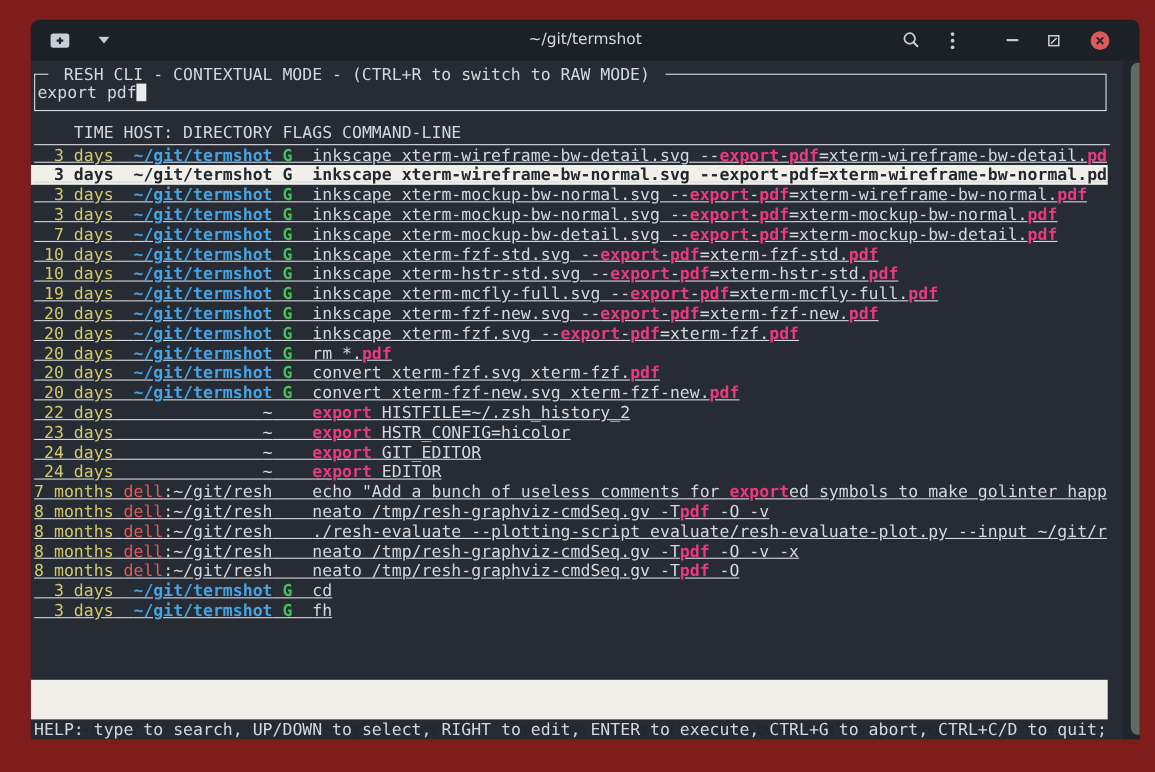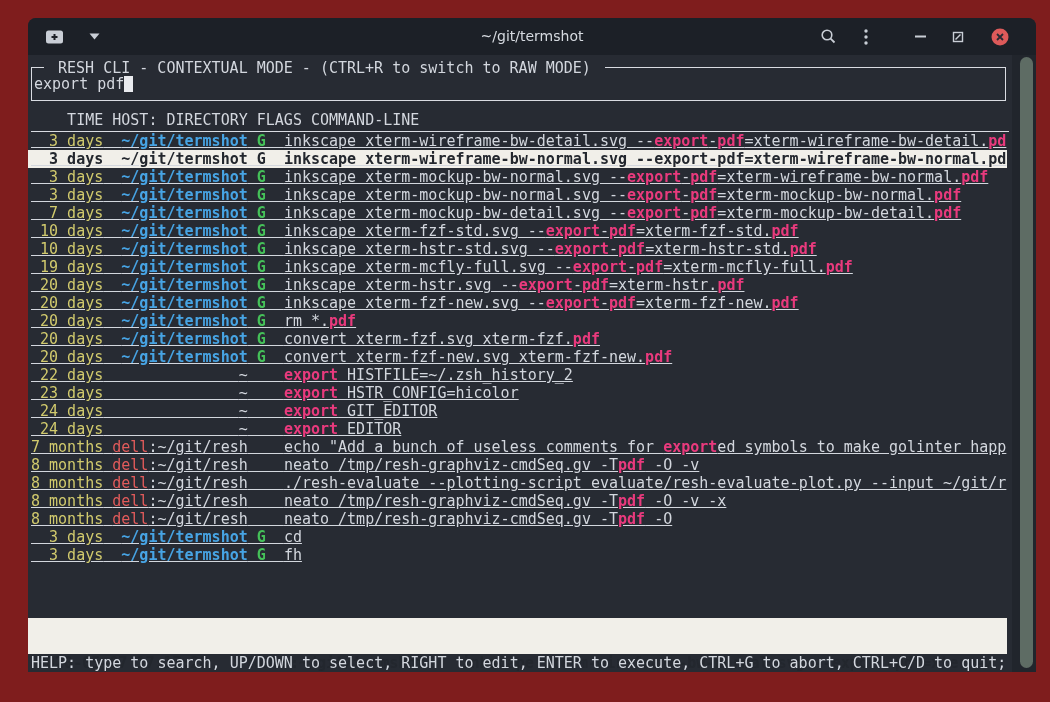--- a/index.html
+++ b/index.html
@@ -13,21 +13,21 @@
   .hb-title{position:absolute;left:0;right:0;top:0;height:37px;line-height:37px;
             text-align:center;color:#d6dae0;font-size:14px;}
   .hb-left{position:absolute;left:14px;top:0;height:37px;display:flex;align-items:center;gap:16px;}
   .hb-right{position:absolute;right:24px;top:0;height:37px;display:flex;align-items:center;}
   .hb-btn{background:transparent;border:none;padding:0;margin:0;width:24px;height:24px;
           display:flex;align-items:center;justify-content:center;cursor:default;}
   .mr14{margin-right:14px}.mr30{margin-right:30px}.mr18{margin-right:18px}
   
   .terminal{position:absolute;left:0;top:37px;width:1008px;height:617px;background:var(--bg);
             font-family:"DejaVu Sans Mono",monospace;font-size:15px;line-height:18px;
-            color:var(--fg);}
+            color:var(--fg);padding-left:8px;}
   .searchbox{position:absolute;left:3px;top:12px;width:973px;height:32px;
              border:1px solid var(--line);}
   .box-title{position:absolute;left:12px;top:-9px;height:18px;background:var(--bg);
              padding:0 5px;white-space:pre;color:var(--fg);}
   .query-line{position:absolute;left:2px;top:7px;white-space:pre;}
   .cursor{display:inline-block;width:9px;height:16px;background:#e9ebef;vertical-align:middle;margin-top:-2px;}
   .table-header{position:absolute;left:3px;top:56px;width:978px;height:20px;
                 border-bottom:1px solid var(--line);white-space:pre;color:var(--fg);}
   .rows{position:absolute;left:0;top:77px;width:979px;text-decoration:underline;}
   .row{height:18px;white-space:pre;overflow:hidden;padding-left:3px;}
@@ -115,22 +115,22 @@
 
       <div class="rows">
           <div class="row"><span class="time">  3 days</span><span class="fg">  </span><span class="dirc">~/git/termshot</span><span class="flag"> G  </span><span class="fg">inkscape xterm-wireframe-bw-detail.svg --</span><span class="match">export</span><span class="fg">-</span><span class="match">pdf</span><span class="fg">=xterm-wireframe-bw-detail.</span><span class="match">pd</span></div>
           <div class="row selected"><span class="time">  3 days</span><span class="fg">  </span><span class="dirc">~/git/termshot</span><span class="flag"> G  </span><span class="fg">inkscape xterm-wireframe-bw-normal.svg --</span><span class="match">export</span><span class="fg">-</span><span class="match">pdf</span><span class="fg">=xterm-wireframe-bw-normal.</span><span class="match">pd</span></div>
           <div class="row"><span class="time">  3 days</span><span class="fg">  </span><span class="dirc">~/git/termshot</span><span class="flag"> G  </span><span class="fg">inkscape xterm-mockup-bw-normal.svg --</span><span class="match">export</span><span class="fg">-</span><span class="match">pdf</span><span class="fg">=xterm-wireframe-bw-normal.</span><span class="match">pdf</span></div>
           <div class="row"><span class="time">  3 days</span><span class="fg">  </span><span class="dirc">~/git/termshot</span><span class="flag"> G  </span><span class="fg">inkscape xterm-mockup-bw-normal.svg --</span><span class="match">export</span><span class="fg">-</span><span class="match">pdf</span><span class="fg">=xterm-mockup-bw-normal.</span><span class="match">pdf</span></div>
           <div class="row"><span class="time">  7 days</span><span class="fg">  </span><span class="dirc">~/git/termshot</span><span class="flag"> G  </span><span class="fg">inkscape xterm-mockup-bw-detail.svg --</span><span class="match">export</span><span class="fg">-</span><span class="match">pdf</span><span class="fg">=xterm-mockup-bw-detail.</span><span class="match">pdf</span></div>
           <div class="row"><span class="time"> 10 days</span><span class="fg">  </span><span class="dirc">~/git/termshot</span><span class="flag"> G  </span><span class="fg">inkscape xterm-fzf-std.svg --</span><span class="match">export</span><span class="fg">-</span><span class="match">pdf</span><span class="fg">=xterm-fzf-std.</span><span class="match">pdf</span></div>
           <div class="row"><span class="time"> 10 days</span><span class="fg">  </span><span class="dirc">~/git/termshot</span><span class="flag"> G  </span><span class="fg">inkscape xterm-hstr-std.svg --</span><span class="match">export</span><span class="fg">-</span><span class="match">pdf</span><span class="fg">=xterm-hstr-std.</span><span class="match">pdf</span></div>
           <div class="row"><span class="time"> 19 days</span><span class="fg">  </span><span class="dirc">~/git/termshot</span><span class="flag"> G  </span><span class="fg">inkscape xterm-mcfly-full.svg --</span><span class="match">export</span><span class="fg">-</span><span class="match">pdf</span><span class="fg">=xterm-mcfly-full.</span><span class="match">pdf</span></div>
-          <div class="row"><span class="time"> 20 days</span><span class="fg">  </span><span class="dirc">~/git/termshot</span><span class="flag"> G  </span><span class="fg">inkscape xterm-hstr.svg --</span><span class="match">export</span><span class="fg">-</span><span class="match">pdf</span><span class="fg">=xterm-hstr.</span><span class="match">pdf</span></div>
           <div class="row"><span class="time"> 20 days</span><span class="fg">  </span><span class="dirc">~/git/termshot</span><span class="flag"> G  </span><span class="fg">inkscape xterm-fzf-new.svg --</span><span class="match">export</span><span class="fg">-</span><span class="match">pdf</span><span class="fg">=xterm-fzf-new.</span><span class="match">pdf</span></div>
+          <div class="row"><span class="time"> 20 days</span><span class="fg">  </span><span class="dirc">~/git/termshot</span><span class="flag"> G  </span><span class="fg">inkscape xterm-fzf.svg --</span><span class="match">export</span><span class="fg">-</span><span class="match">pdf</span><span class="fg">=xterm-fzf.</span><span class="match">pdf</span></div>
           <div class="row"><span class="time"> 20 days</span><span class="fg">  </span><span class="dirc">~/git/termshot</span><span class="flag"> G  </span><span class="fg">rm *.</span><span class="match">pdf</span></div>
           <div class="row"><span class="time"> 20 days</span><span class="fg">  </span><span class="dirc">~/git/termshot</span><span class="flag"> G  </span><span class="fg">convert xterm-fzf.svg xterm-fzf.</span><span class="match">pdf</span></div>
           <div class="row"><span class="time"> 20 days</span><span class="fg">  </span><span class="dirc">~/git/termshot</span><span class="flag"> G  </span><span class="fg">convert xterm-fzf-new.svg xterm-fzf-new.</span><span class="match">pdf</span></div>
           <div class="row"><span class="time"> 22 days</span><span class="fg">               </span><span class="fg">~</span><span class="flag">    </span><span class="match">export</span><span class="fg"> HISTFILE=~/.zsh_history_2</span></div>
           <div class="row"><span class="time"> 23 days</span><span class="fg">               </span><span class="fg">~</span><span class="flag">    </span><span class="match">export</span><span class="fg"> HSTR_CONFIG=hicolor</span></div>
           <div class="row"><span class="time"> 24 days</span><span class="fg">               </span><span class="fg">~</span><span class="flag">    </span><span class="match">export</span><span class="fg"> GIT_EDITOR</span></div>
           <div class="row"><span class="time"> 24 days</span><span class="fg">               </span><span class="fg">~</span><span class="flag">    </span><span class="match">export</span><span class="fg"> EDITOR</span></div>
           <div class="row"><span class="time">7 months</span><span class="fg"> </span><span class="hostc">dell</span><span class="fg">:~/git/resh</span><span class="flag">    </span><span class="fg">echo "Add a bunch of useless comments for </span><span class="match">export</span><span class="fg">ed symbols to make golinter happ</span></div>
           <div class="row"><span class="time">8 months</span><span class="fg"> </span><span class="hostc">dell</span><span class="fg">:~/git/resh</span><span class="flag">    </span><span class="fg">neato /tmp/resh-graphviz-cmdSeq.gv -T</span><span class="match">pdf</span><span class="fg"> -O -v</span></div>
           <div class="row"><span class="time">8 months</span><span class="fg"> </span><span class="hostc">dell</span><span class="fg">:~/git/resh</span><span class="flag">    </span><span class="fg">./resh-evaluate --plotting-script evaluate/resh-evaluate-plot.py --input ~/git/r</span></div>

